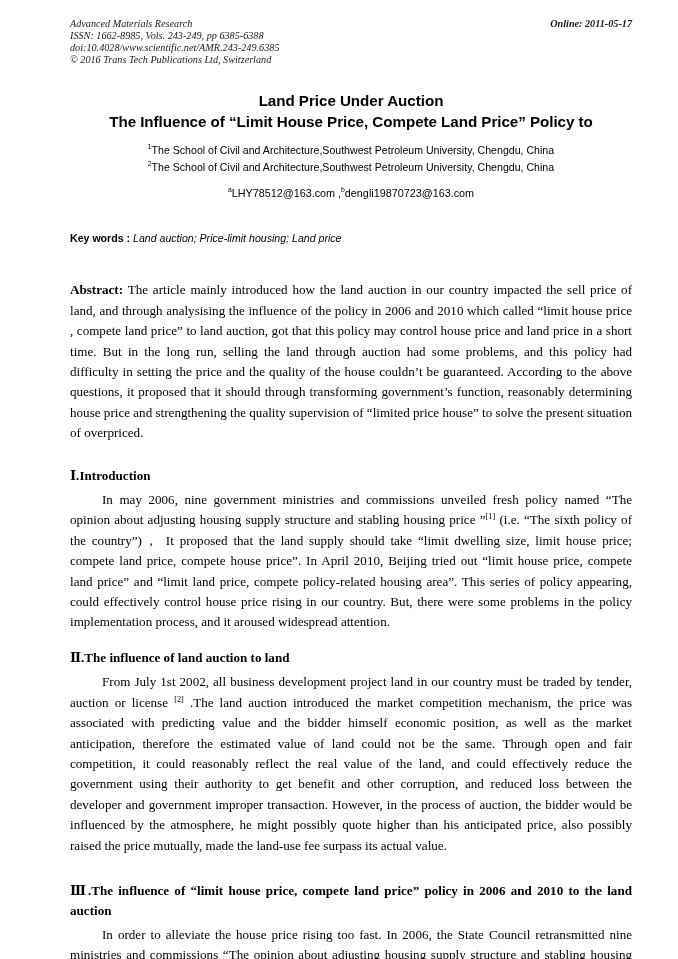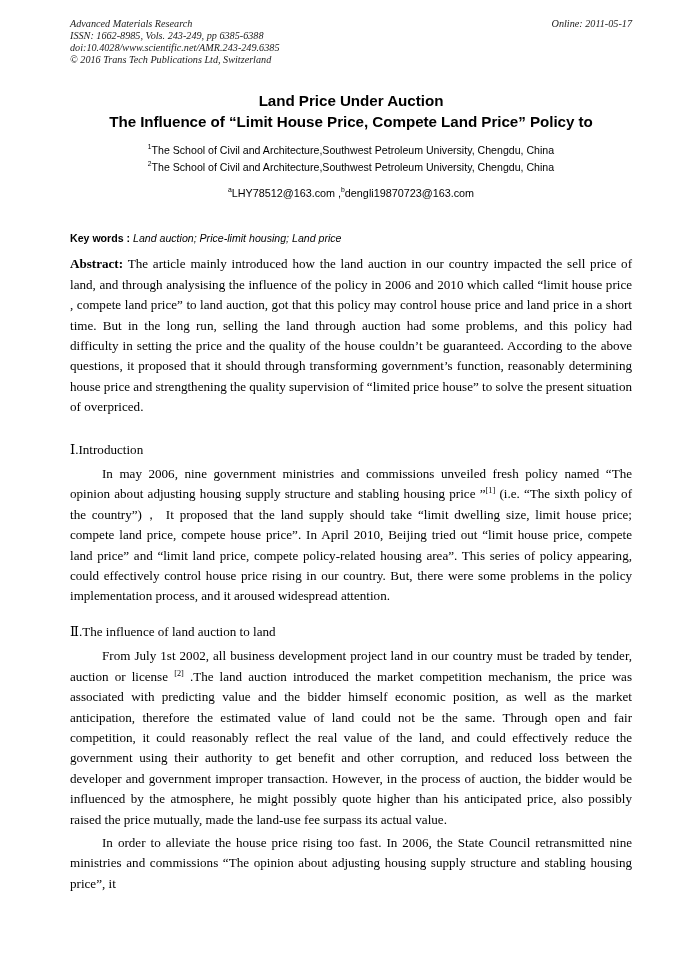--- a/index.html
+++ b/index.html
@@ -40,20 +40,21 @@
     margin-bottom: 0;
   }
   .journal-header .hdr-line { white-space: nowrap; }
   .journal-header .online-date {
     position: absolute;
     right: 0;
     top: 0;
     font-style: italic;
     font-size: 10.2px;
     white-space: nowrap;
+    font-weight: bold;
   }
 
   
   .title-block {
     margin-top: 24px;
     text-align: center;
     font-family: "Liberation Sans", "DejaVu Sans", sans-serif;
     font-weight: bold;
     font-size: 15.2px;
     line-height: 21px;
@@ -100,33 +101,33 @@
     margin-top: 30px;
     font-family: "Liberation Sans", "DejaVu Sans", sans-serif;
     font-size: 10.6px;
     line-height: 15px;
   }
   .keywords .kw-label { font-weight: bold; }
   .keywords .kw-values { font-style: italic; }
 
   
   .abstract {
-    margin-top: 8px;
+    margin-top: 34px;
     font-family: "Liberation Serif", "DejaVu Serif", serif;
     font-size: 13.1px;
     line-height: 20.4px;
     text-align: justify;
     text-justify: inter-word;
   }
   .abstract .abs-label { font-weight: bold; }
 
   
   .section-heading {
     font-family: "Liberation Serif", "DejaVu Serif", serif;
-    font-weight: normal;
+    font-weight: bold;
     font-size: 13.1px;
     line-height: 20.4px;
     text-align: justify;
     text-justify: inter-word;
   }
   .sec1 { margin-top: 22px; }
   .sec2 { margin-top: 15px; }
   .sec3 { margin-top: 25px; }
 
   
@@ -183,18 +184,19 @@
     <div class="section-heading sec1">Ⅰ.Introduction</div>
     <div class="body-par">
       <span>In may 2006, nine government ministries and commissions unveiled fresh policy named “The opinion about adjusting housing supply structure and stabling housing price ”</span><sup class="sup">[1]</sup><span> (i.e. “The sixth policy of the country”)， It proposed that the land supply should take “limit dwelling size, limit house price; compete land price, compete house price”. In April 2010, Beijing tried out “limit house price, compete land price” and “limit land price, compete policy-related housing area”. This series of policy appearing, could effectively control house price rising in our country. But, there were some problems in the policy implementation process, and it aroused widespread attention.</span>
     </div>
 
     <div class="section-heading sec2">Ⅱ.The influence of land auction to land</div>
     <div class="body-par">
       <span>From July 1st 2002, all business development project land in our country must be traded by tender, auction or license </span><sup class="sup">[2]</sup><span> .The land auction introduced the market competition mechanism, the price was associated with predicting value and the bidder himself economic position, as well as the market anticipation, therefore the estimated value of land could not be the same. Through open and fair competition, it could reasonably reflect the real value of the land, and could effectively reduce the government using their authority to get benefit and other corruption, and reduced loss between the developer and government improper transaction. However, in the process of auction, the bidder would be influenced by the atmosphere, he might possibly quote higher than his anticipated price, also possibly raised the price mutually, made the land-use fee surpass its actual value.</span>
     </div>
 
+    <div class="section-heading sec3">Ⅲ.The influence of “limit house price, compete land price” policy in 2006 and 2010 to the land auction</div>
     <div class="body-par tight">
       <span>In order to alleviate the house price rising too fast. In 2006, the State Council retransmitted nine ministries and commissions “The opinion about adjusting housing supply structure and stabling housing price”, it</span><span class="wide-space"></span><span class="wide-space"></span>
     </div>
 
   </div>
 </div>
 
 </body></html>

